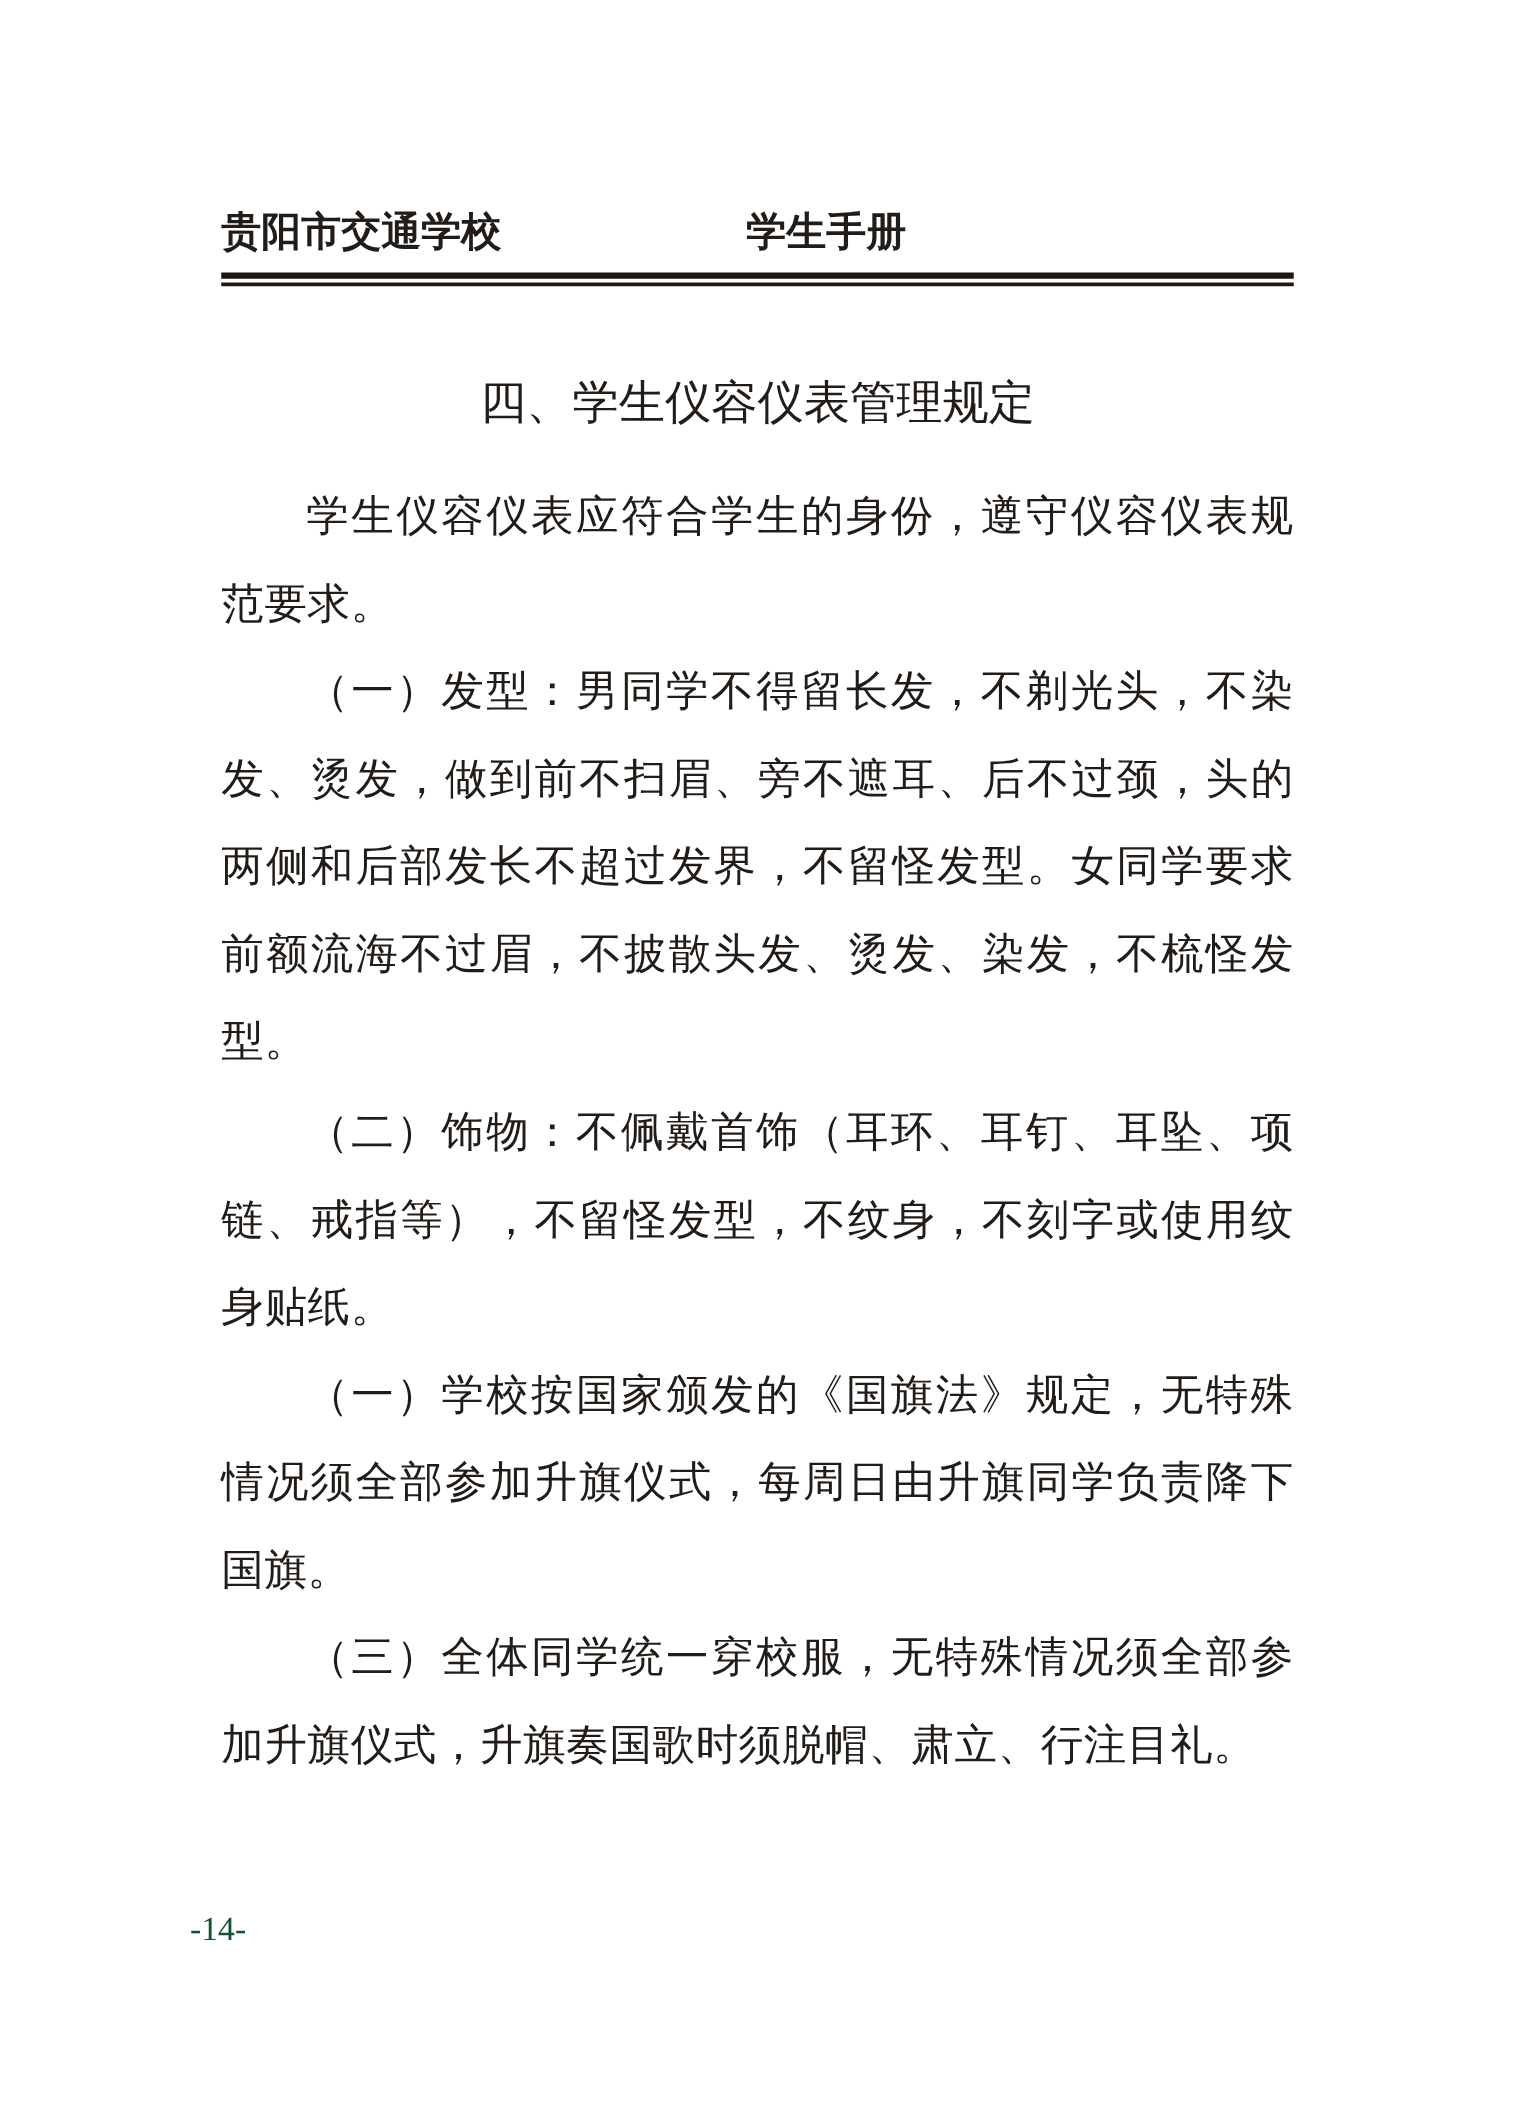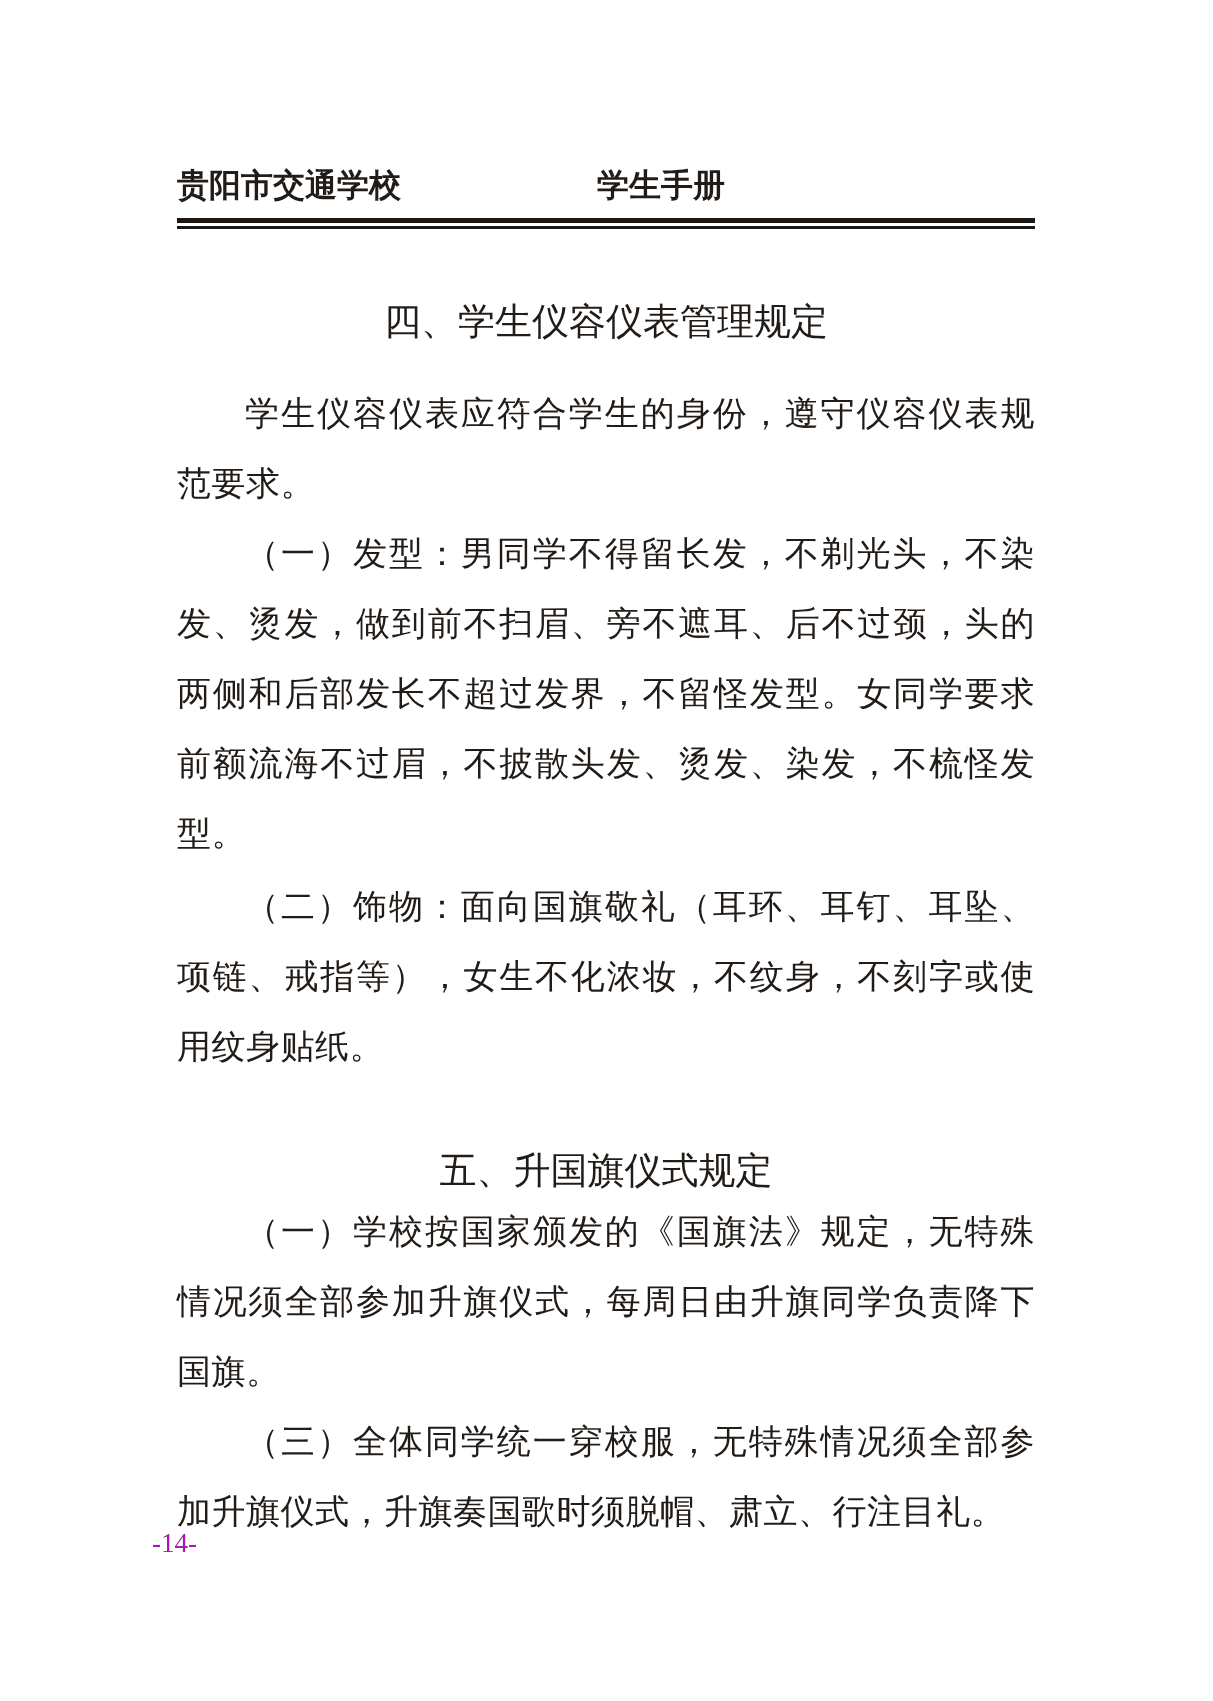--- a/index.html
+++ b/index.html
@@ -56,21 +56,21 @@
     text-indent: 2em;
     letter-spacing: 0.5px;
   }
   .para-gap { margin-top: 3px; }
   .page-number {
     position: absolute;
     left: 152px;
     top: 1528px;
     font-family: "Liberation Serif", serif;
     font-size: 27px;
-    color: #a21caf;
+    color: #14532d;
   }
 </style>
 </head>
 <body>
 
 <div class="page">
   <div class="content-col">
 
     <div class="header-row">
       <span class="header-school">贵阳市交通学校</span>
@@ -78,24 +78,23 @@
     </div>
 
     <div class="header-rule"></div>
 
     <h1 class="section-title title-1">四、学生仪容仪表管理规定</h1>
 
     <p class="para">学生仪容仪表应符合学生的身份，遵守仪容仪表规范要求。</p>
 
     <p class="para">（一）发型：男同学不得留长发，不剃光头，不染发、烫发，做到前不扫眉、旁不遮耳、后不过颈，头的两侧和后部发长不超过发界，不留怪发型。女同学要求前额流海不过眉，不披散头发、烫发、染发，不梳怪发型。</p>
 
-    <p class="para para-gap">（二）饰物：面向国旗敬礼（耳环、耳钉、耳坠、项链、戒指等），女生不化浓妆，不纹身，不刻字或使用纹身贴纸。</p>
+    <p class="para para-gap">（二）饰物：不佩戴首饰（耳环、耳钉、耳坠、项链、戒指等），不留怪发型，不纹身，不刻字或使用纹身贴纸。</p>
 
 
-    <h1 class="section-title title-2">五、升国旗仪式规定</h1>
 
     <p class="para">（一）学校按国家颁发的《国旗法》规定，无特殊情况须全部参加升旗仪式，每周日由升旗同学负责降下国旗。</p>
 
 
     <p class="para">（三）全体同学统一穿校服，无特殊情况须全部参加升旗仪式，升旗奏国歌时须脱帽、肃立、行注目礼。</p>
 
   </div>
 
   <div class="page-number">-14-</div>
 </div>

